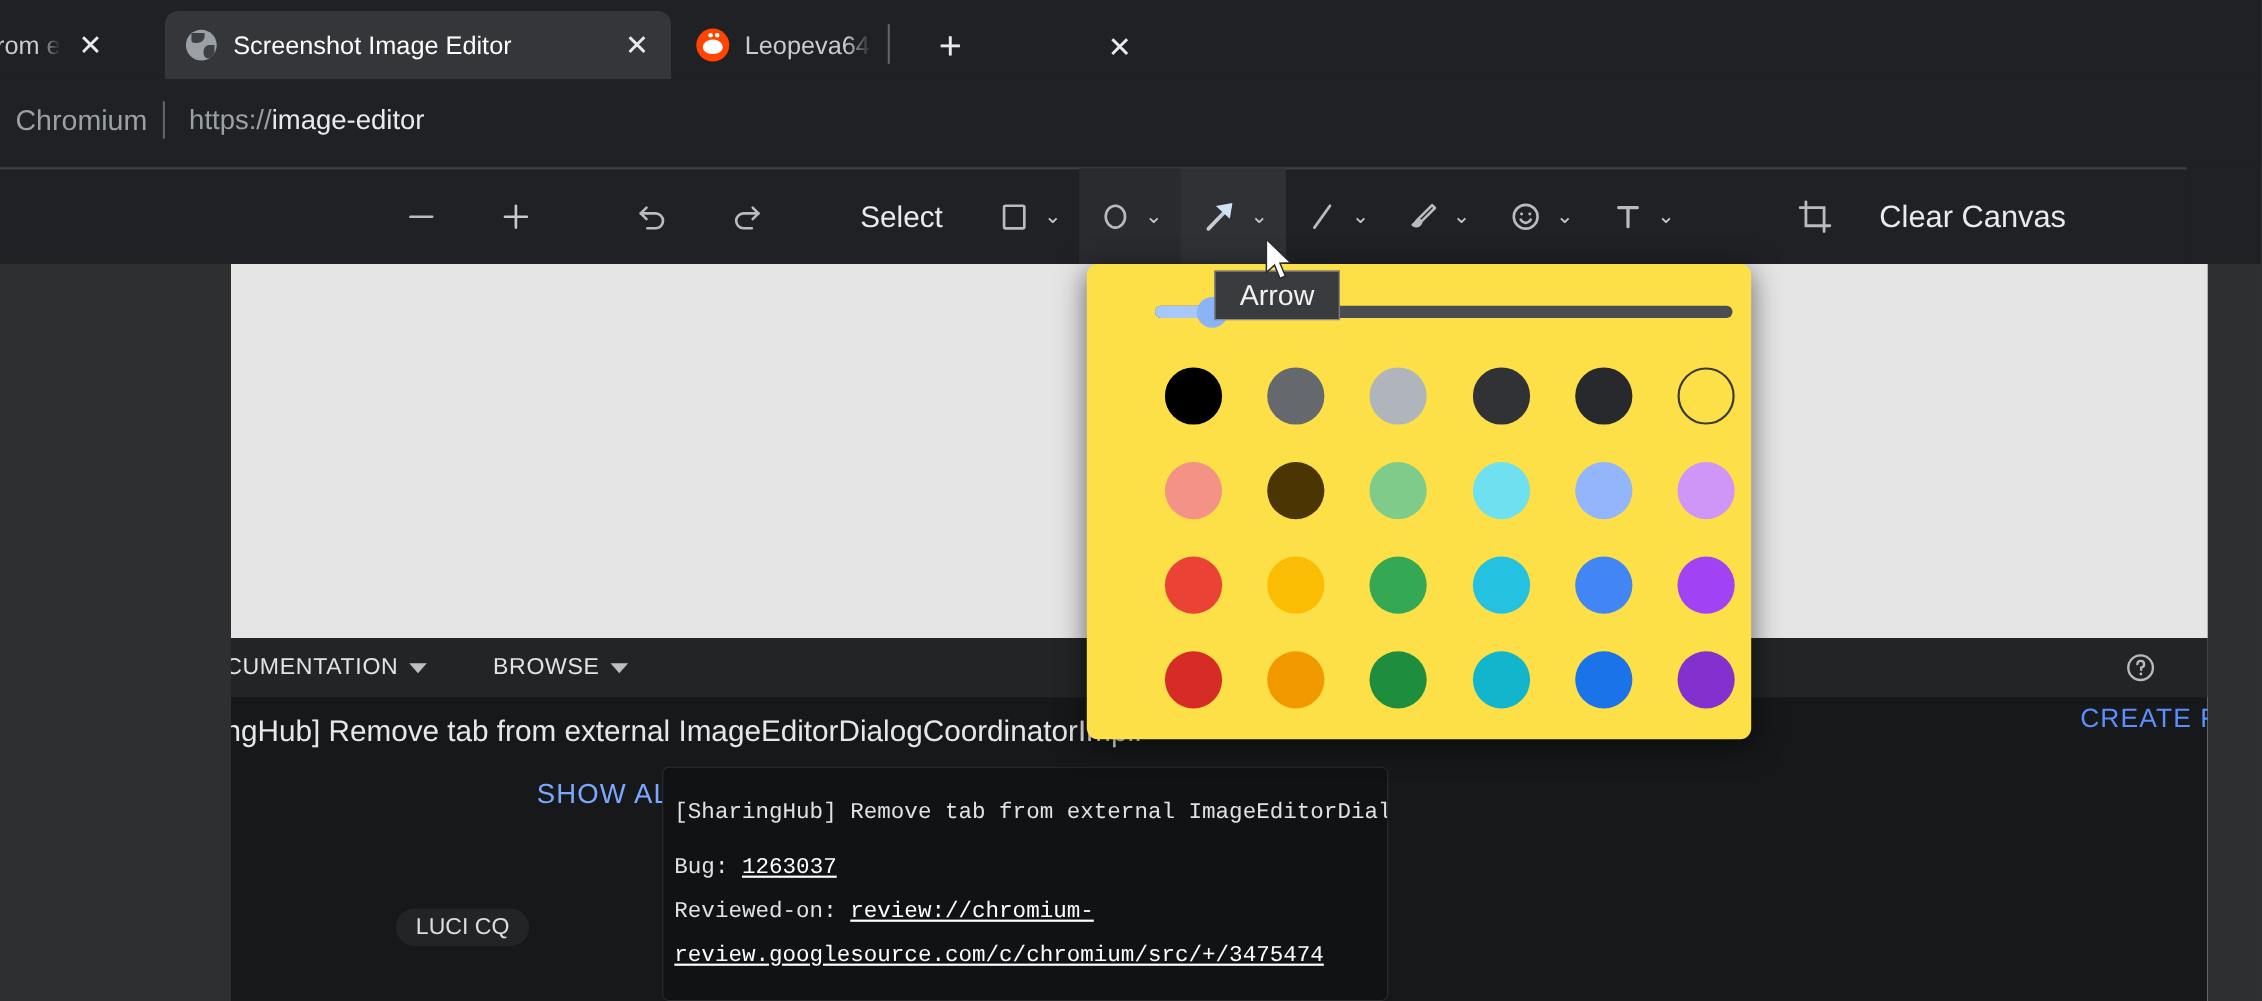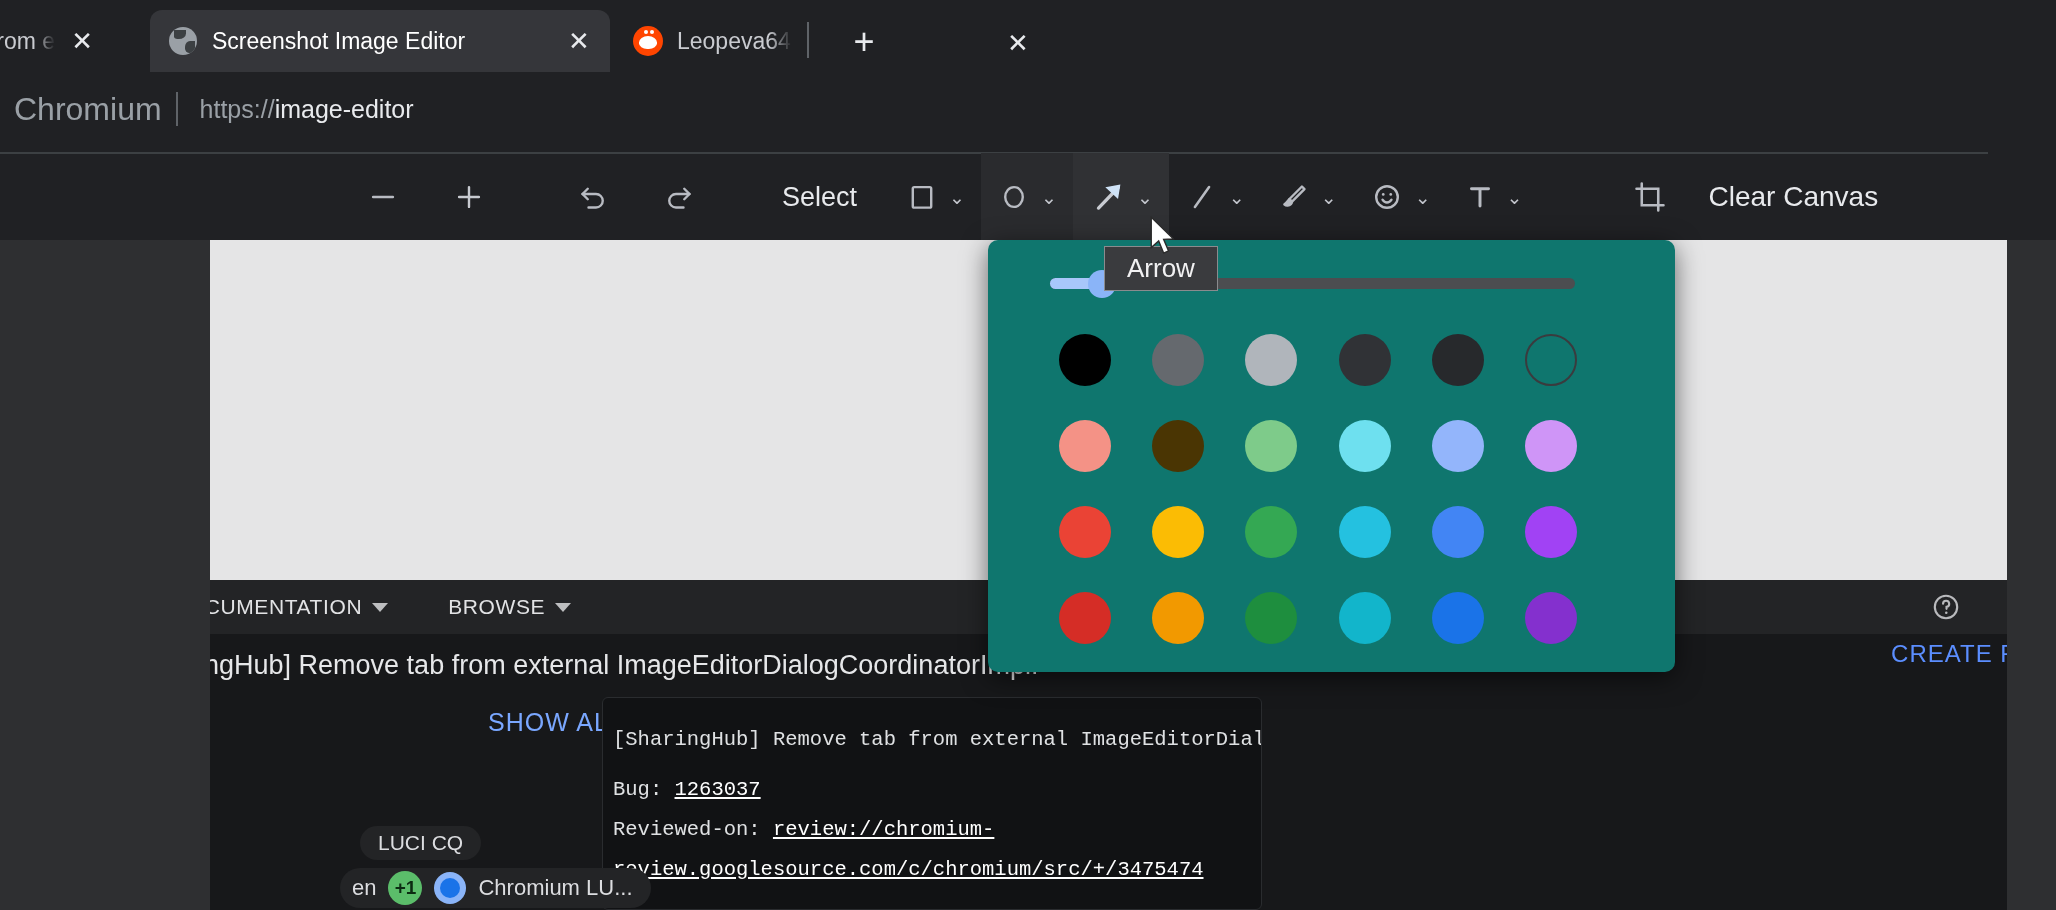--- a/index.html
+++ b/index.html
@@ -73,21 +73,21 @@
     position:absolute; left:844px; top:22px; width:40px;height:40px;
     display:flex;align-items:center;justify-content:center;
     font-size:36px; color:#e8eaed; line-height:1; cursor:pointer;
   }
 
   
   #omnibox-row {
     position:absolute; left:0; top:72px; width:2056px; height:74px;
     background:#202124; display:flex; align-items:center; padding-left:10px;
   }
-  #brand-label { font-size:32px; color:#9aa0a6; padding:0 14px 0 4px; }
+  #brand-label { font-size:26px; color:#9aa0a6; padding:0 14px 0 4px; }
   #omnibox-sep { width:2px; height:34px; background:#5f6368; }
   #omnibox-url { font-size:25px; color:#9aa0a6; padding-left:22px; }
   #omnibox-url b { color:#e8eaed; font-weight:normal; }
 
   
   #editor-toolbar {
     position:absolute; left:0; top:152px; width:1988px; height:88px;
     background:#202124;
     display:flex; align-items:center;
     border-top:2px solid #3c4043;
@@ -191,22 +191,22 @@
     display:flex;align-items:center;justify-content:center;
   }
   .avatar-circle:after{
     content:""; width:20px;height:20px; border-radius:50%;
     background:#1a73e8;
     box-shadow: 0 0 0 0 transparent;
   }
 
   
   #tool-options-panel {
-    position:absolute; left:988px; top:240px; width:687px; height:432px;
-    background:#0f766e;
+    position:absolute; left:988px; top:240px; width:604px; height:432px;
+    background:#fde047;
     border-radius:10px;
     box-shadow:0 6px 26px rgba(0,0,0,.55);
     z-index:40;
   }
   #size-slider {
     position:absolute; left:62px; top:24px; width:525px; height:38px;
   }
   .slider-track {
     position:absolute; left:0; top:14px; width:525px; height:11px;
     border-radius:6px; background:#4c4d50;
@@ -427,26 +427,20 @@
           <div><span>Bug: </span><span class="lnk">1263037</span></div>
           <div><span>Reviewed-on: </span><span class="lnk">review://chromium-</span></div>
           <div class="lnk">review.googlesource.com/c/chromium/src/+/3475474</div>
 
         </div>
 
         <div id="luci-chip">
           <span>LUCI CQ</span>
         </div>
 
-        <div id="reviewer-chip">
-          <span>en</span>
-          <span class="vote-badge">+1</span>
-          <span class="avatar-circle"></span>
-          <span>Chromium LU...</span>
-        </div>
 
       </div>
     </div>
   </div>
 
   <div id="tool-options-panel">
 
     <div id="size-slider">
       <div class="slider-track"></div>
       <div class="slider-fill"></div>

